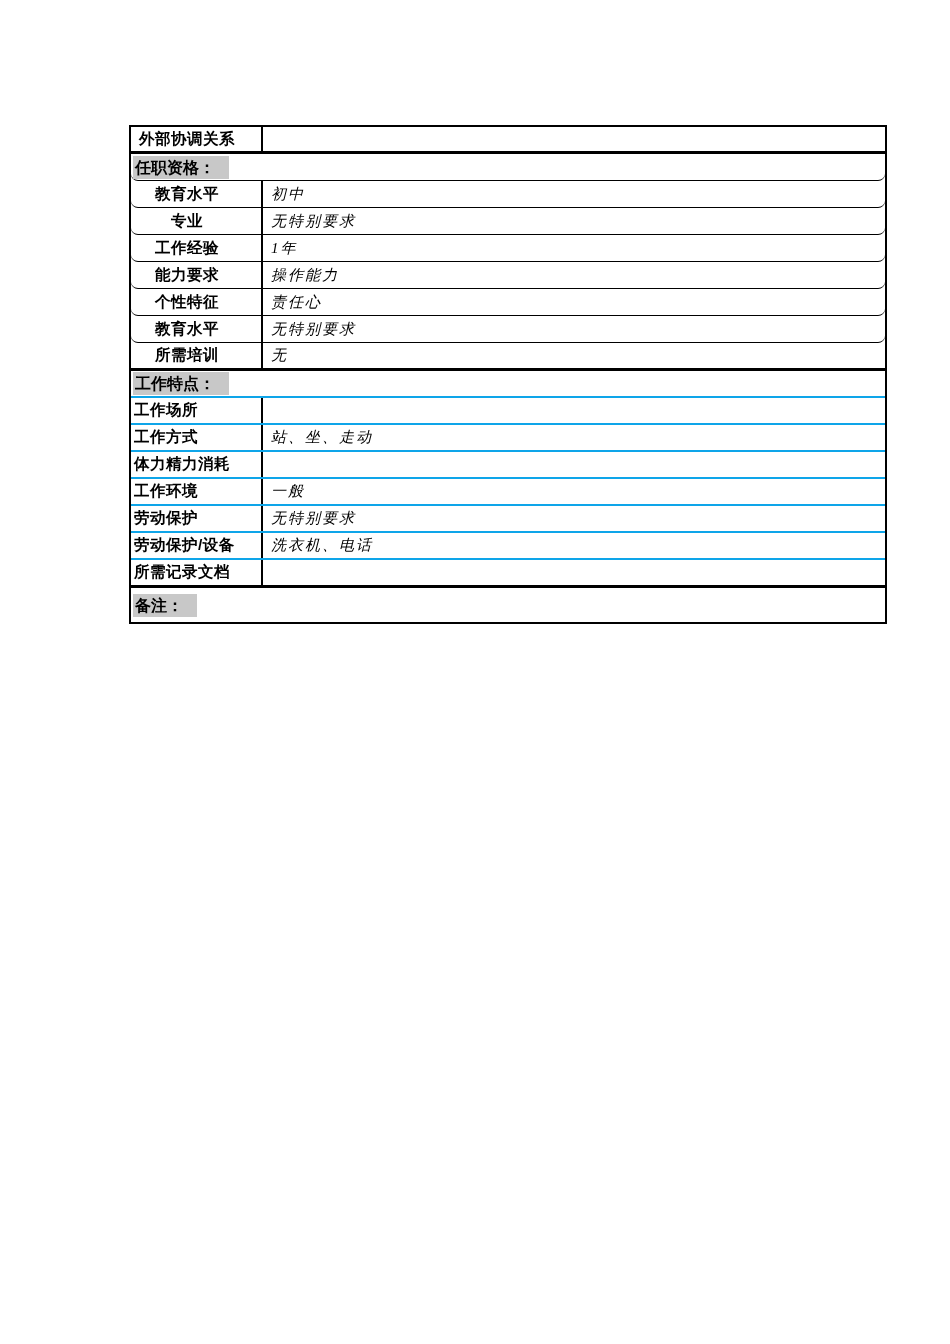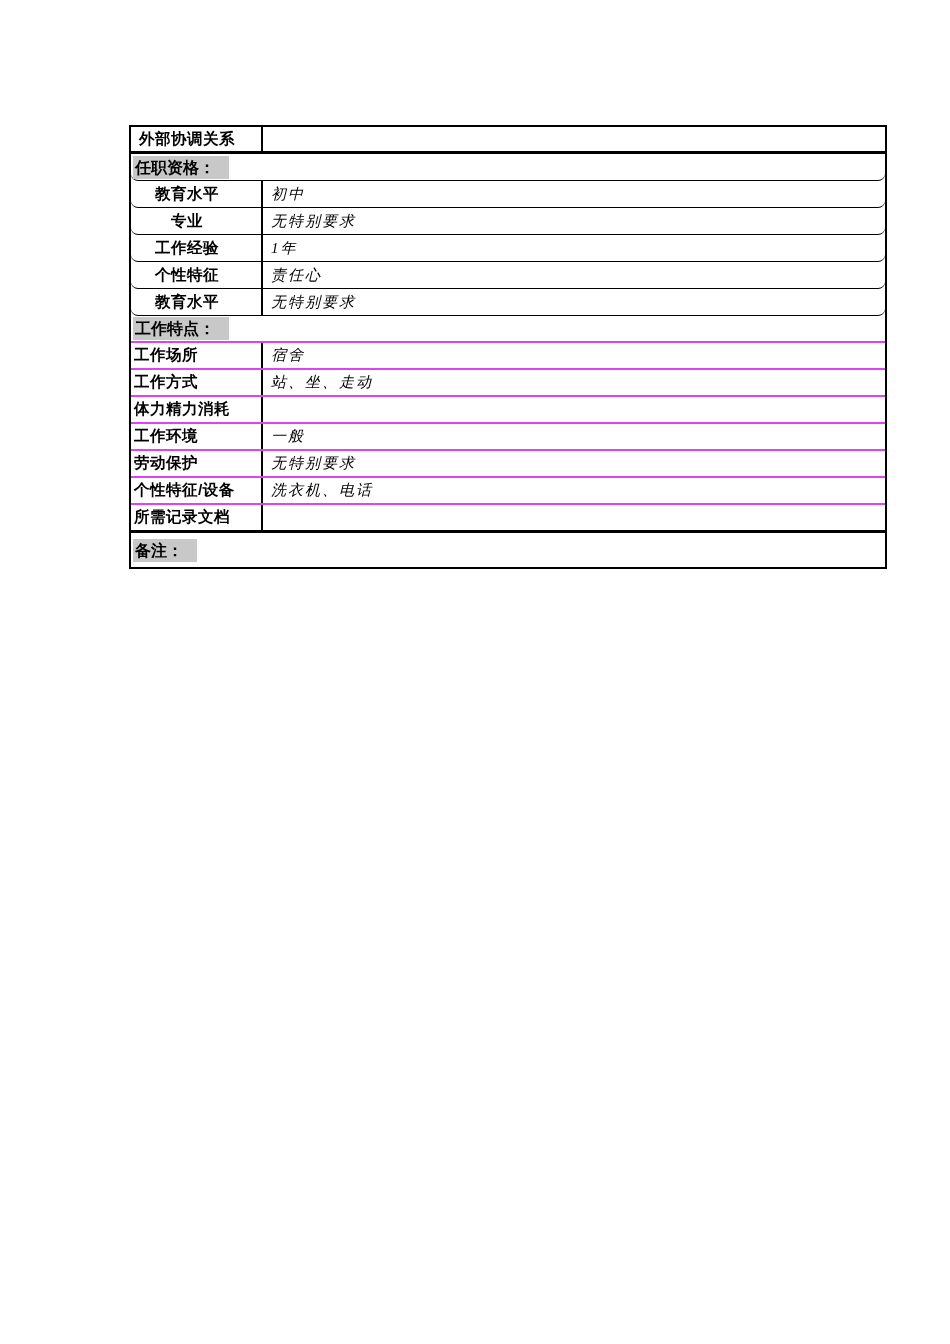--- a/index.html
+++ b/index.html
@@ -10,21 +10,21 @@
 
   .job-table {
     position:absolute; left:97px; top:125px; width:758px;
     border:2px solid #000000; background:#ffffff;
   }
 
   .row { display:flex; align-items:stretch; background:#ffffff; }
 
   
   .sep-thin  { border-bottom:1px solid #000000;border-radius:7px; }
-  .sep-med   { border-bottom:2px solid #d946ef; }
+  .sep-med   { border-bottom:2px solid #0ea5e9; }
   .sep-thick { border-bottom:3px solid #000000; }
   .sep-none  { border-bottom:none; }   
   .row { min-height:25px; }
   .rh-first { height:27px; }
   .rh-sec   { height:27px; }
   .rh-a     { height:27px; }
   .rh-b     { height:28px; }
   .rh-last  { height:34px; }
 
   .cell { display:flex; align-items:center; }
@@ -94,51 +94,64 @@
 
     <div class="row rh-a sep-thin">
       <div class="cell label center">
         <span>工作经验</span>
       </div>
       <div class="cell value">
         <span>1年</span>
       </div>
     </div>
 
+    <div class="row rh-a sep-thin">
+      <div class="cell label center">
+        <span>能力要求</span>
+      </div>
+      <div class="cell value">
+        <span>操作能力</span>
+      </div>
+    </div>
 
     <div class="row rh-a sep-thin">
       <div class="cell label center">
         <span>个性特征</span>
       </div>
       <div class="cell value">
         <span>责任心</span>
       </div>
     </div>
 
     <div class="row rh-a sep-thin">
       <div class="cell label center">
         <span>教育水平</span>
       </div>
       <div class="cell value">
         <span>无特别要求</span>
       </div>
     </div>
 
+    <div class="row rh-b sep-thick">
+      <div class="cell label center">
+        <span>所需培训</span>
+      </div>
+      <div class="cell value">
+        <span>无</span>
+      </div>
+    </div>
 
     <div class="row rh-sec sep-med section">
       <span class="hl">工作特点：</span>
     </div>
 
     <div class="row rh-a sep-med">
       <div class="cell label left">
         <span>工作场所</span>
       </div>
-      <div class="cell value">
-        <span>宿舍</span>
-      </div>
     </div>
 
     <div class="row rh-a sep-med">
       <div class="cell label left">
         <span>工作方式</span>
       </div>
       <div class="cell value">
         <span>站、坐、走动</span>
       </div>
     </div>
@@ -163,21 +176,21 @@
       <div class="cell label left">
         <span>劳动保护</span>
       </div>
       <div class="cell value">
         <span>无特别要求</span>
       </div>
     </div>
 
     <div class="row rh-a sep-med">
       <div class="cell label left">
-        <span>个性特征/设备</span>
+        <span>劳动保护/设备</span>
       </div>
       <div class="cell value">
         <span>洗衣机、电话</span>
       </div>
     </div>
 
     <div class="row rh-b sep-thick">
       <div class="cell label left">
         <span>所需记录文档</span>
       </div>

